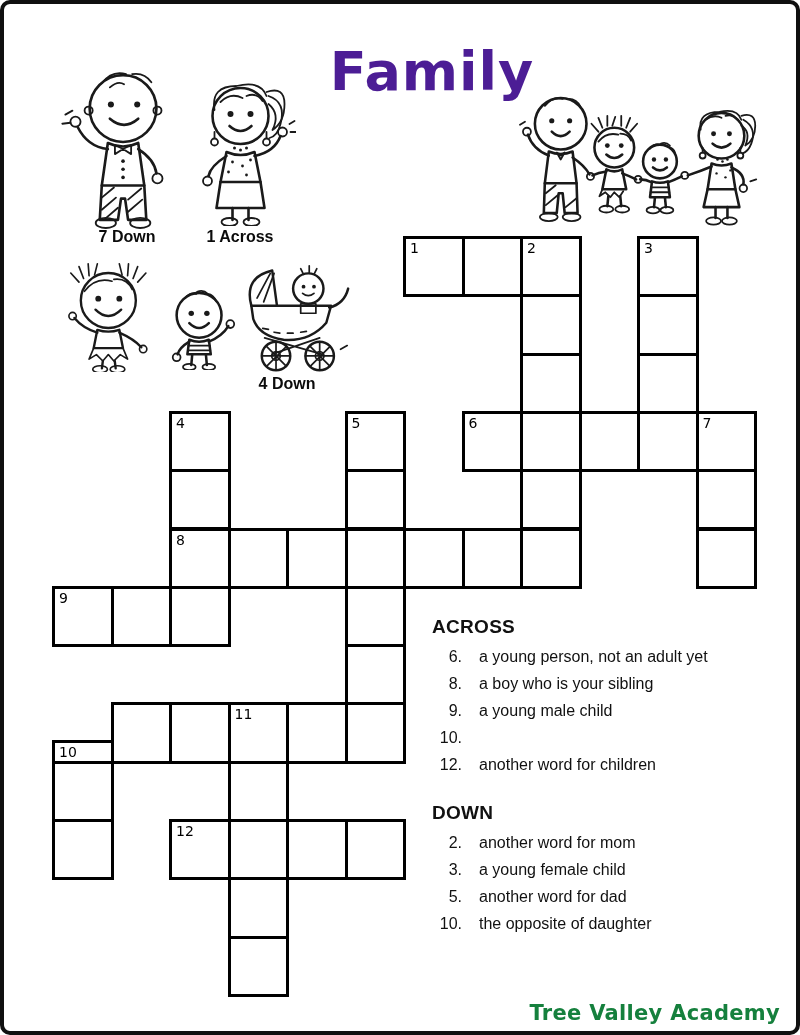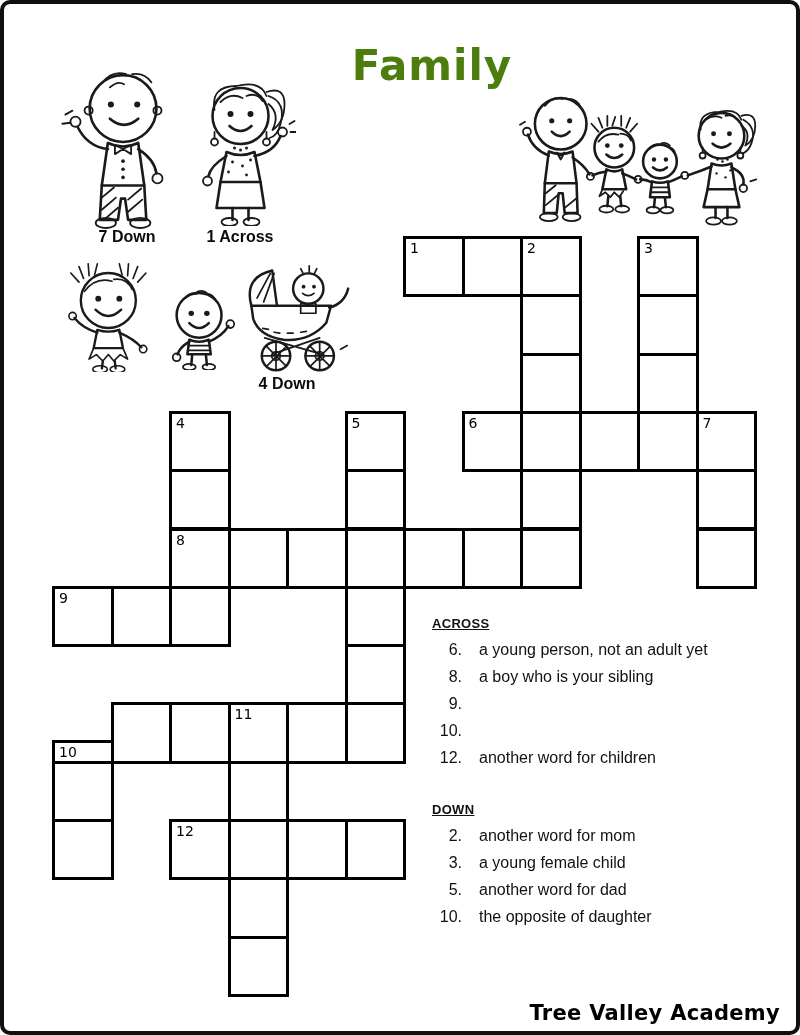--- a/index.html
+++ b/index.html
@@ -4,22 +4,22 @@
 <style>
   html,body{margin:0;padding:0;background:#fff;}
   .page{
     position:relative; width:800px; height:1035px; box-sizing:border-box;
     background:#fff; border:4px solid #101010; border-radius:10px; overflow:hidden;
     font-family:"Liberation Sans", sans-serif; color:#111;
   }
   
   .header{position:absolute; left:283px; top:40px; width:290px; text-align:center;}
   .title{
-    font-family:"DejaVu Sans", sans-serif; font-weight:900; font-size:42px;
-    line-height:1.05; letter-spacing:1px; color:#4d7c0f; margin:0;
+    font-family:"DejaVu Sans", sans-serif; font-weight:900; font-size:54px;
+    line-height:1.05; letter-spacing:1px; color:#4c1d95; margin:0;
   }
   .subtitle{font-size:15px; letter-spacing:1.1px; margin-top:3px; color:#0b0b0b;}
   
   .fig-label{position:absolute; font-size:16px; font-weight:700; color:#0b0b0b; width:110px; text-align:center;}
   .lbl-dad{left:68px; top:224px;}
   .lbl-mom{left:181px; top:224px;}
   .lbl-baby{left:228px; top:371px;}
   
   .fig{position:absolute;}
   .fig svg{display:block;}
@@ -30,21 +30,21 @@
     border:3px solid #000;
   }
   .cellnum{
     position:absolute; top:1px; left:4px; font-size:14px; line-height:16px;
     font-family:"DejaVu Sans", sans-serif; color:#000;
   }
   
   .clues{position:absolute; left:428px; width:352px;}
   .clues-across{top:612px;}
   .clues-down{top:798px;}
-  .clue-heading{font-size:13px; font-weight:700; text-decoration:underline; letter-spacing:.3px; margin-bottom:5px;}
+  .clue-heading{font-size:19px; font-weight:700; letter-spacing:.3px; margin-bottom:5px;}
   .clue-row{display:flex; line-height:27px; font-size:16px;}
   .clue-num{width:30px; text-align:right; flex:none;}
   .clue-text{margin-left:17px;}
   
   .footer{
     position:absolute; right:16px; top:997px; font-size:21px; font-weight:700;
     font-family:"DejaVu Sans", sans-serif; letter-spacing:.3px;
   }
   .doodle{stroke:#1a1a1a; fill:none; stroke-width:2.6; stroke-linecap:round; stroke-linejoin:round;}
   .doodle .fillb{fill:#1a1a1a; stroke:none;}
@@ -349,20 +349,21 @@
     <span class="clue-text">a young person, not an adult yet</span>
   </div>
 
   <div class="clue-row">
     <span class="clue-num">8.</span>
     <span class="clue-text">a boy who is your sibling</span>
   </div>
 
   <div class="clue-row">
     <span class="clue-num">9.</span>
+    <span class="clue-text">a young male child</span>
   </div>
 
   <div class="clue-row">
     <span class="clue-num">10.</span>
   </div>
 
   <div class="clue-row">
     <span class="clue-num">12.</span>
     <span class="clue-text">another word for children</span>
   </div>
@@ -388,14 +389,14 @@
   </div>
 
   <div class="clue-row">
     <span class="clue-num">10.</span>
     <span class="clue-text">the opposite of daughter</span>
   </div>
 
 </div>
   </div>
 
-  <div class="footer" id="footer" style="color: #000000;">Tree Valley Academy</div>
+  <div class="footer" id="footer" style="color: #15803d;">Tree Valley Academy</div>
 </div>
 
 </body></html>

